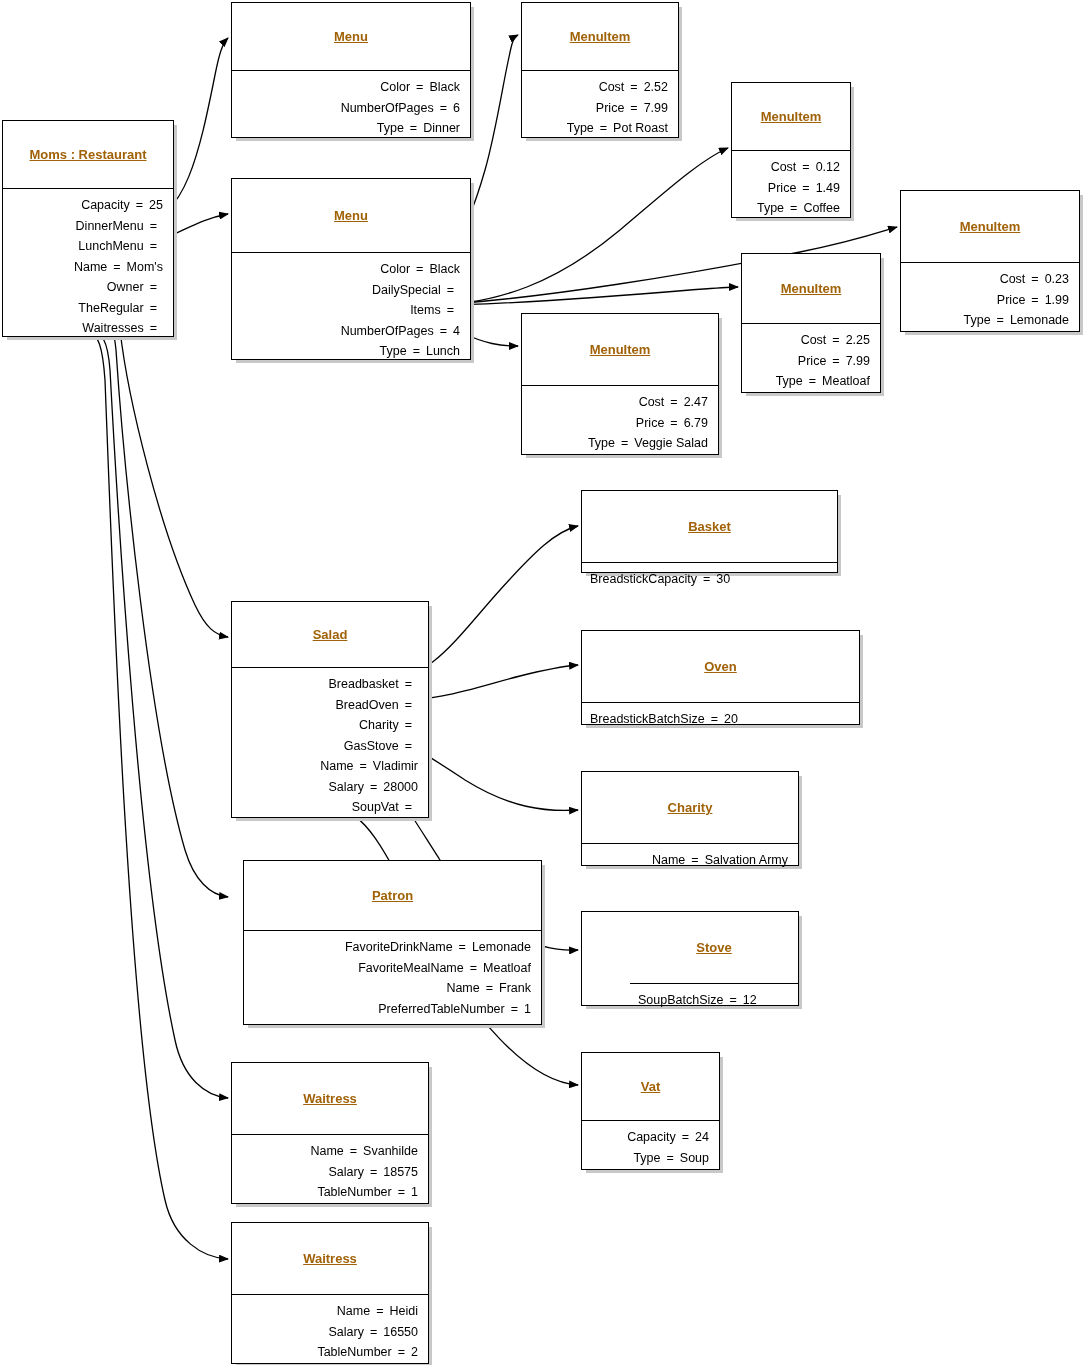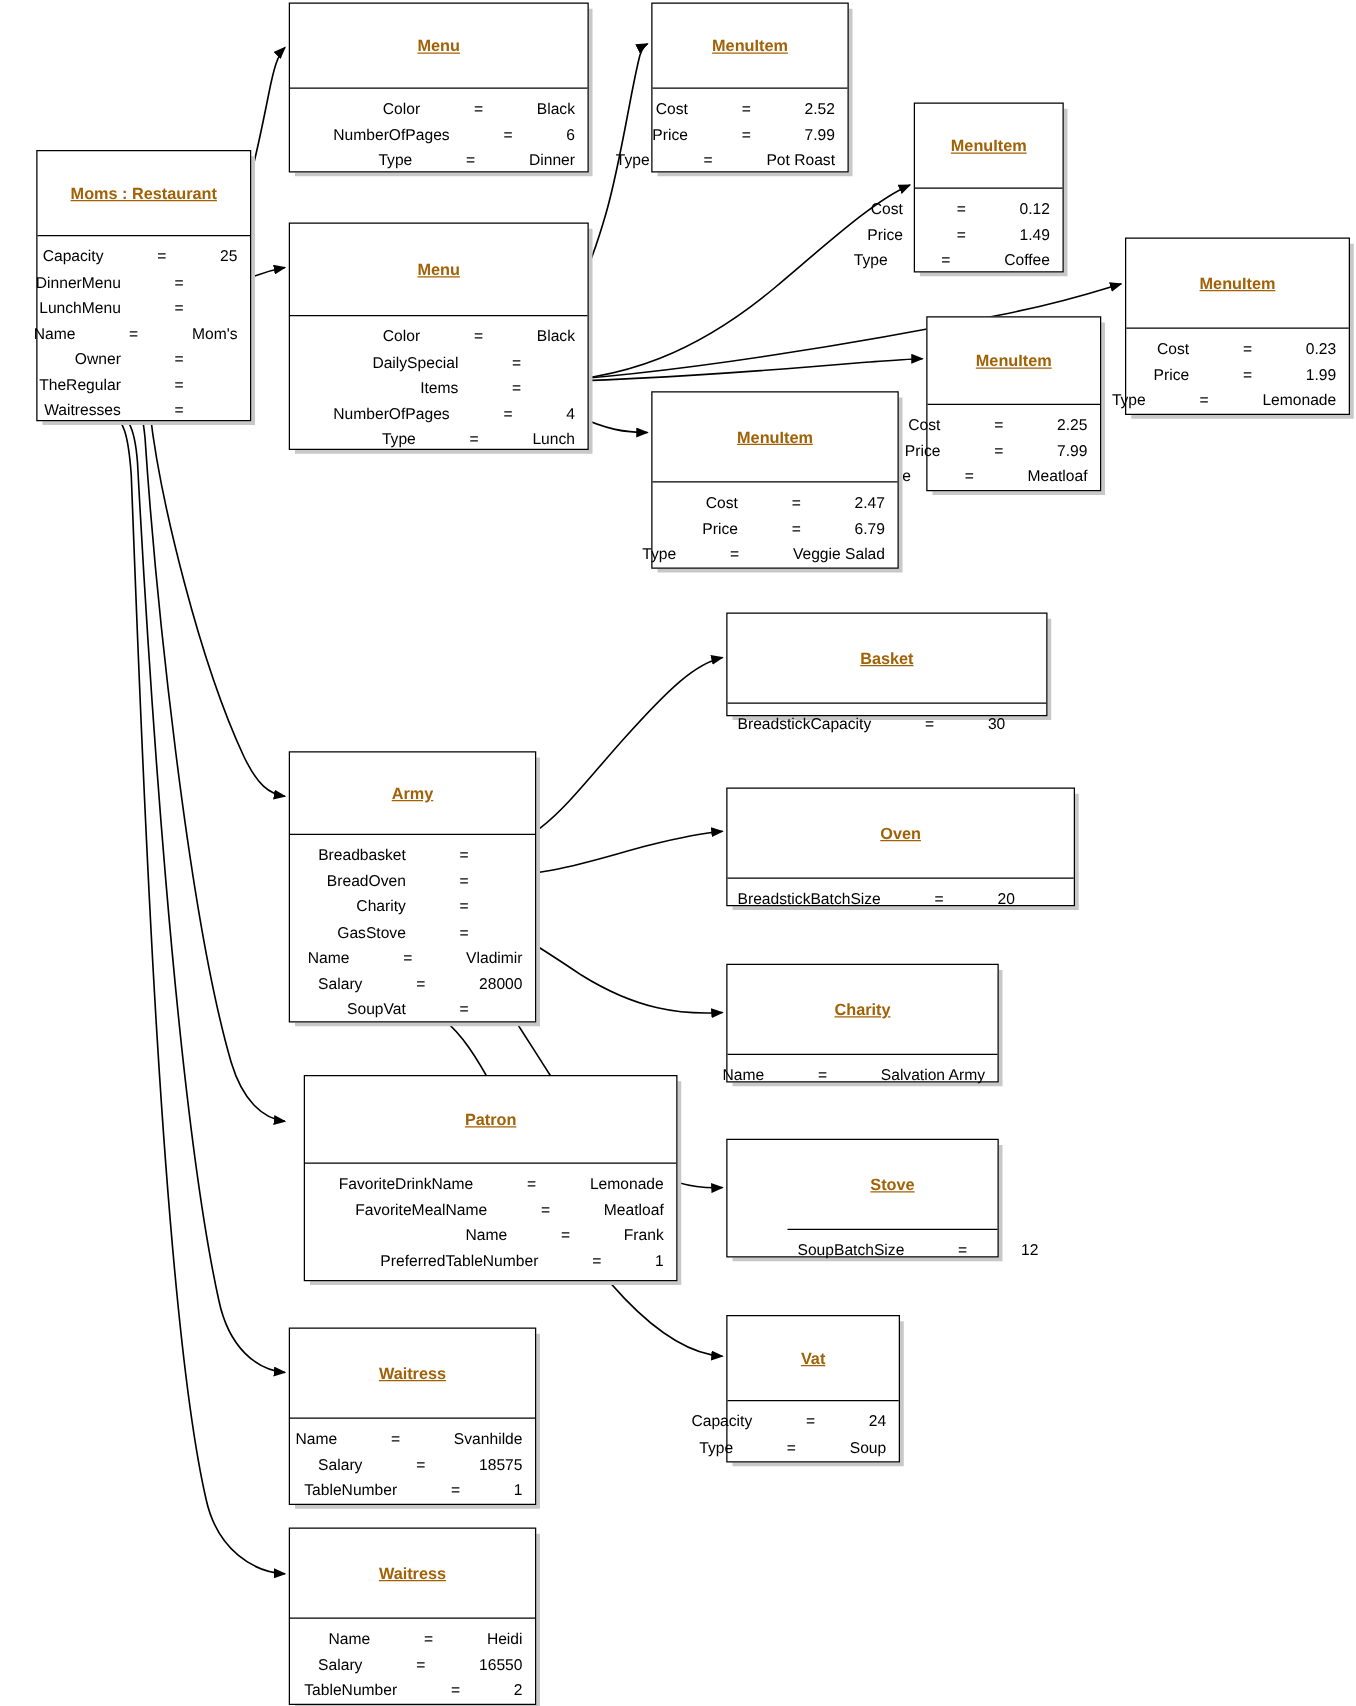--- a/index.html
+++ b/index.html
@@ -53,21 +53,20 @@
     padding: 6px 10px 6px 8px;
   }
   .attr-row {
     display: flex;
     align-items: baseline;
     justify-content: flex-end;
     font-size: 12.5px;
     color: #000000;
     line-height: 20.5px;
     white-space: nowrap;
-    gap: 37px;
   }
   .attr-name {
     text-align: right;
   }
   .attr-eq {
     padding: 0 6px;
   }
   .attr-val {
     text-align: center;
     flex: 0 0 auto;
@@ -117,21 +116,21 @@
 
       <path d="M333,723 C380,723 420,750 465,780 C510,808 545,812 578,810"></path>
 
       <path d="M333,744 C370,744 395,790 440,860 C490,935 540,952 578,950"></path>
 
       <path d="M333,807 C365,810 385,850 420,920 C470,1020 530,1082 578,1085"></path>
     </g>
   </svg>
 
   <div id="boxes">
-      <div class="obj-box" style="left: 2px; top: 120px; width: 172px; height: 217px; margin-left: 27px;">
+      <div class="obj-box" style="left: 2px; top: 120px; width: 172px; height: 217px;">
         <div class="obj-head" style="height: 68px;">
           <span class="obj-title">Moms : Restaurant</span>
         </div>
         <div class="obj-body">
           <div class="attr-row">
             <span class="attr-name">Capacity</span>
             <span class="attr-eq">=</span>
             <span class="attr-val">25</span>
           </div>
           <div class="attr-row link">
@@ -373,21 +372,21 @@
         <div class="obj-body">
           <div class="attr-row val-col-left">
             <span class="attr-name">SoupBatchSize</span>
             <span class="attr-eq">=</span>
             <span class="attr-val">12</span>
           </div>
         </div>
       </div>
       <div class="obj-box" style="left: 231px; top: 601px; width: 198px; height: 217px;">
         <div class="obj-head" style="height: 66px;">
-          <span class="obj-title">Army</span>
+          <span class="obj-title">Salad</span>
         </div>
         <div class="obj-body">
           <div class="attr-row link">
             <span class="attr-name">Breadbasket</span>
             <span class="attr-eq">=</span>
             <span class="attr-val"></span>
           </div>
           <div class="attr-row link">
             <span class="attr-name">BreadOven</span>
             <span class="attr-eq">=</span>

